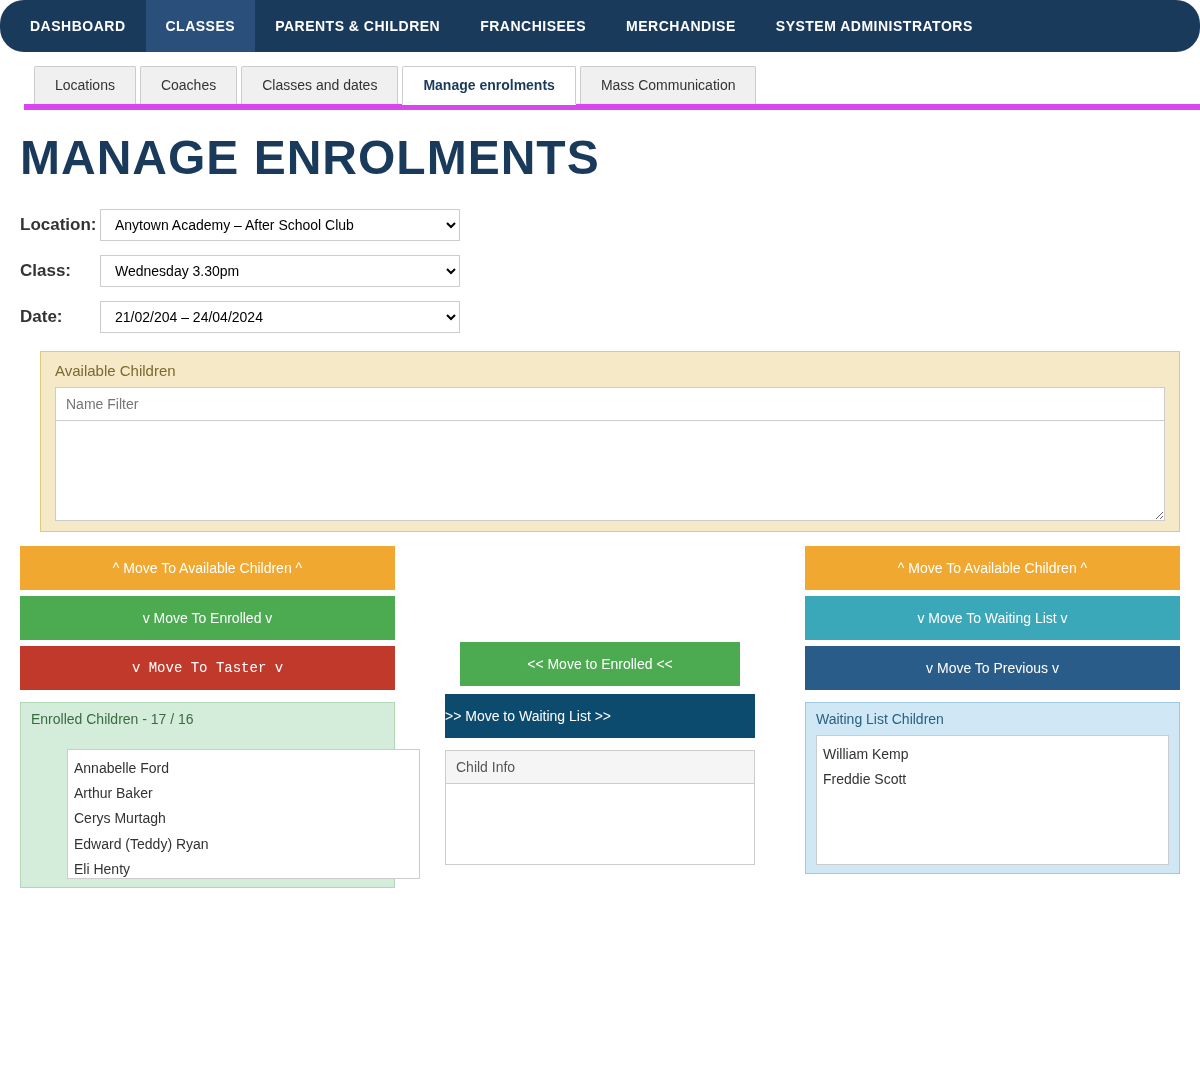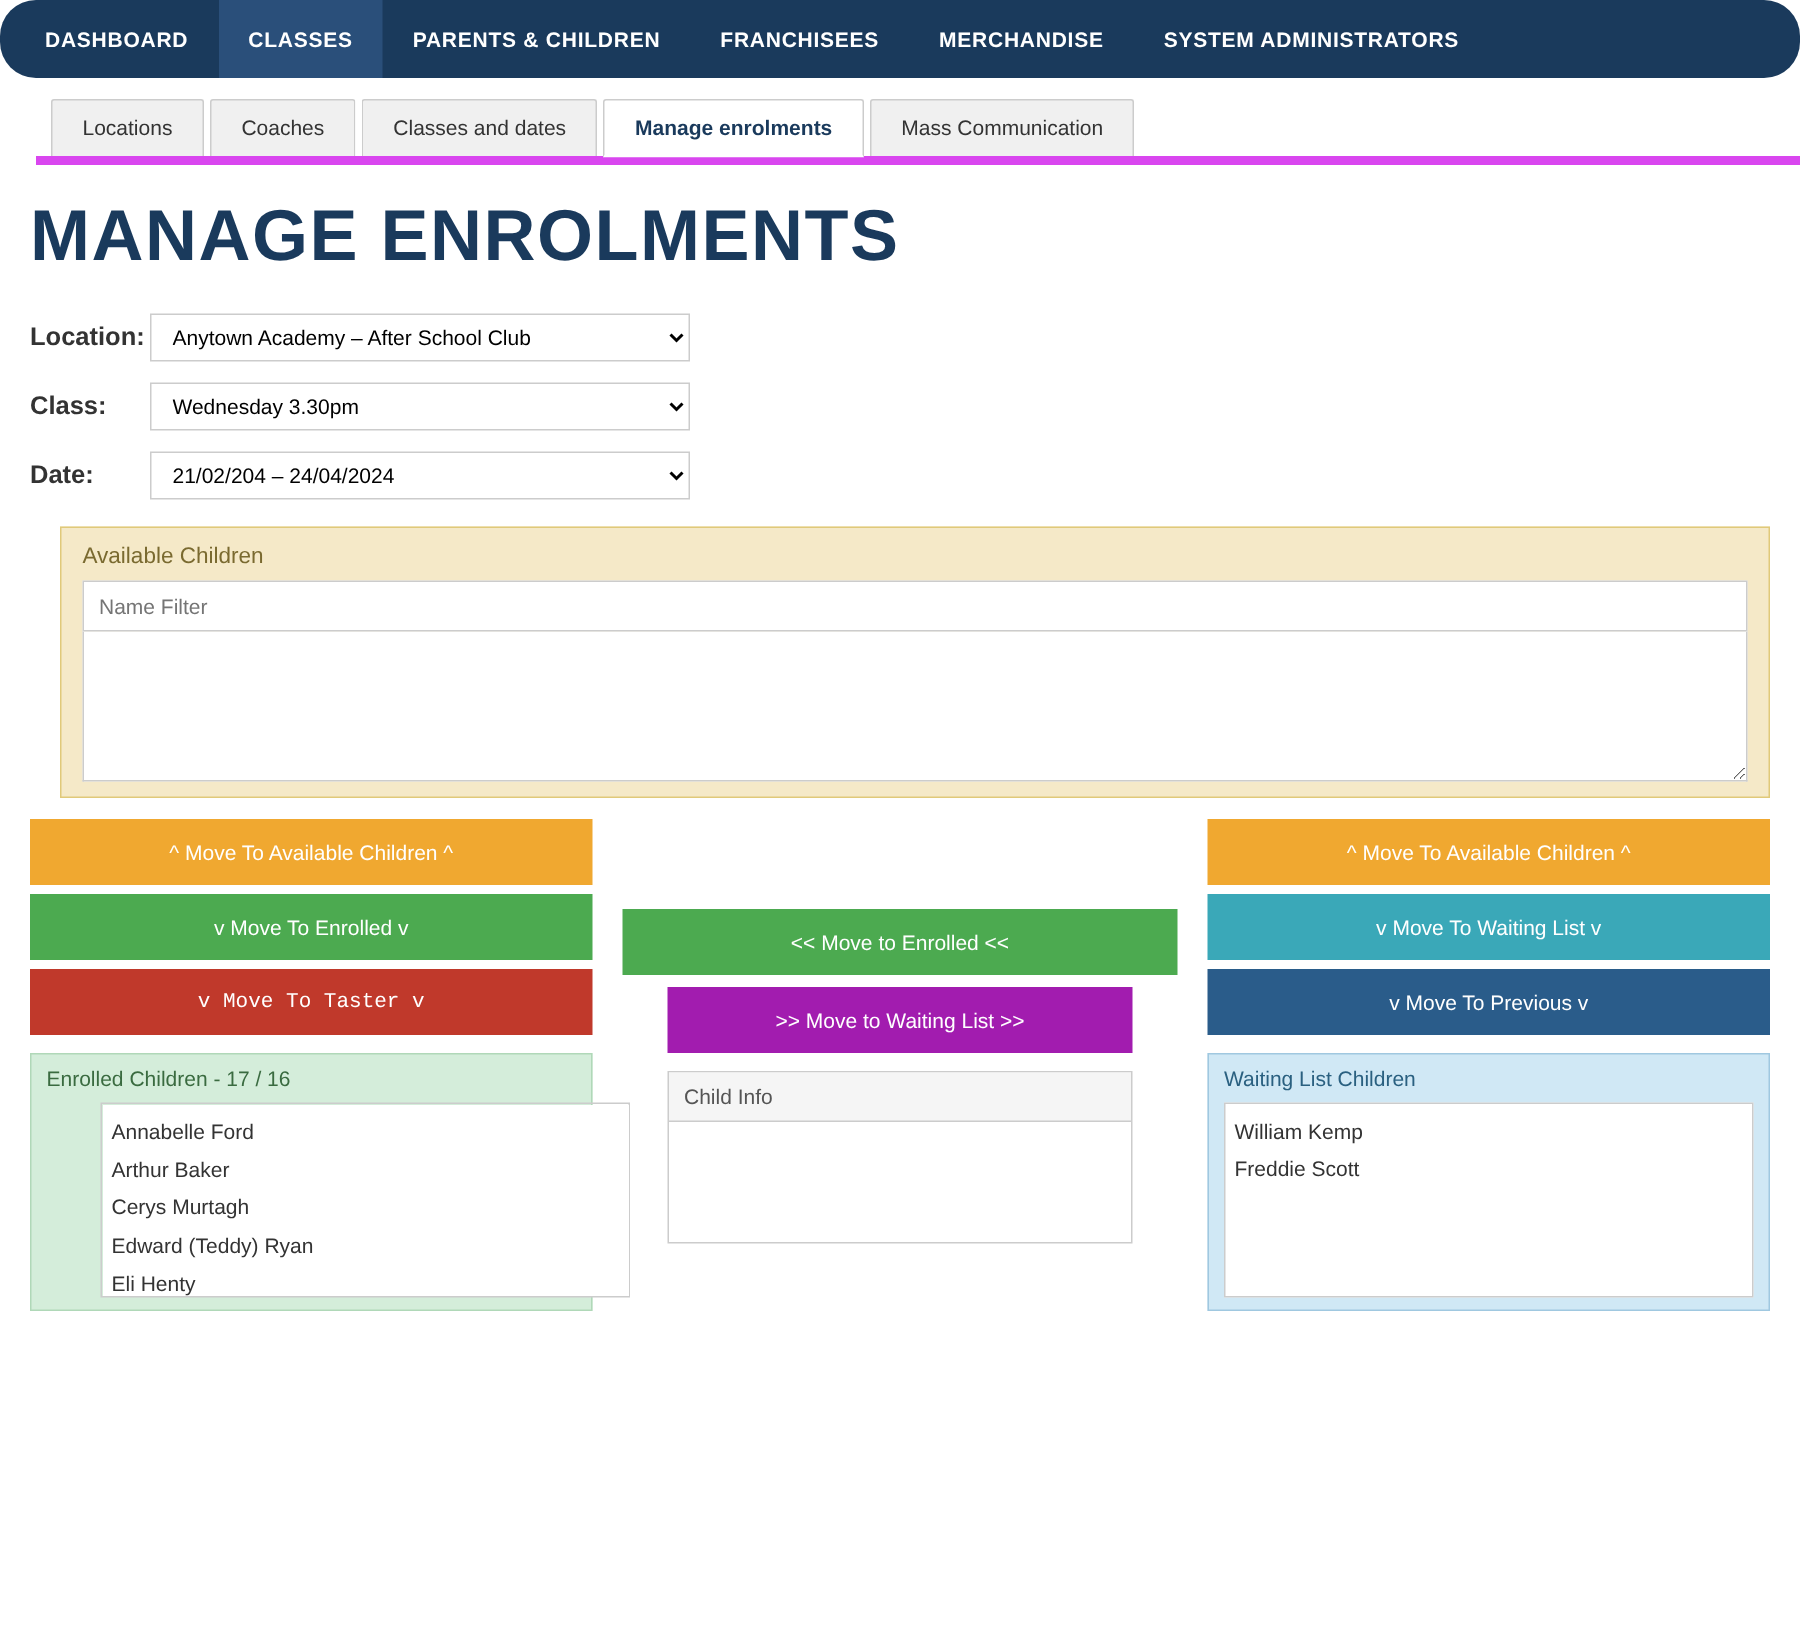--- a/index.html
+++ b/index.html
@@ -192,21 +192,21 @@
     }
 
     .enrolled-panel {
       background: #d4edda;
       border: 1px solid #b0d8b8;
       padding: 8px 10px;
     }
     .enrolled-title {
       font-size: 14px;
       color: #3a6b40;
-      margin-bottom: 8px;
+      margin-bottom: 22px;
     }
     .enrolled-list {
       width: 100%;
       height: 130px;
       border: 1px solid #ccc;
       background: #fff;
       overflow-y: scroll;
       padding: 6px;
       font-size: 14px;
       line-height: 1.8;
@@ -223,32 +223,33 @@
       gap: 8px;
       padding-top: 60px;
     }
     .btn-center-green {
       background: #4caa50;
       color: #fff;
       border: none;
       padding: 14px 0;
       font-size: 14px;
       cursor: pointer;
-      width: 370px;
-      text-align: center;
+      width: 280px;
+      text-align: center;
+      margin-top: 36px;
     }
     .btn-center-teal {
-      background: #a21caf;
+      background: #0c4a6e;
       color: #fff;
       border: none;
       padding: 14px 0;
       font-size: 14px;
       cursor: pointer;
       width: 310px;
-      text-align: center;
+      text-align: left;
     }
     .child-info-box {
       width: 310px;
       border: 1px solid #ccc;
       background: #fff;
       margin-top: 4px;
     }
     .child-info-label {
       padding: 8px 10px;
       background: #f5f5f5;

